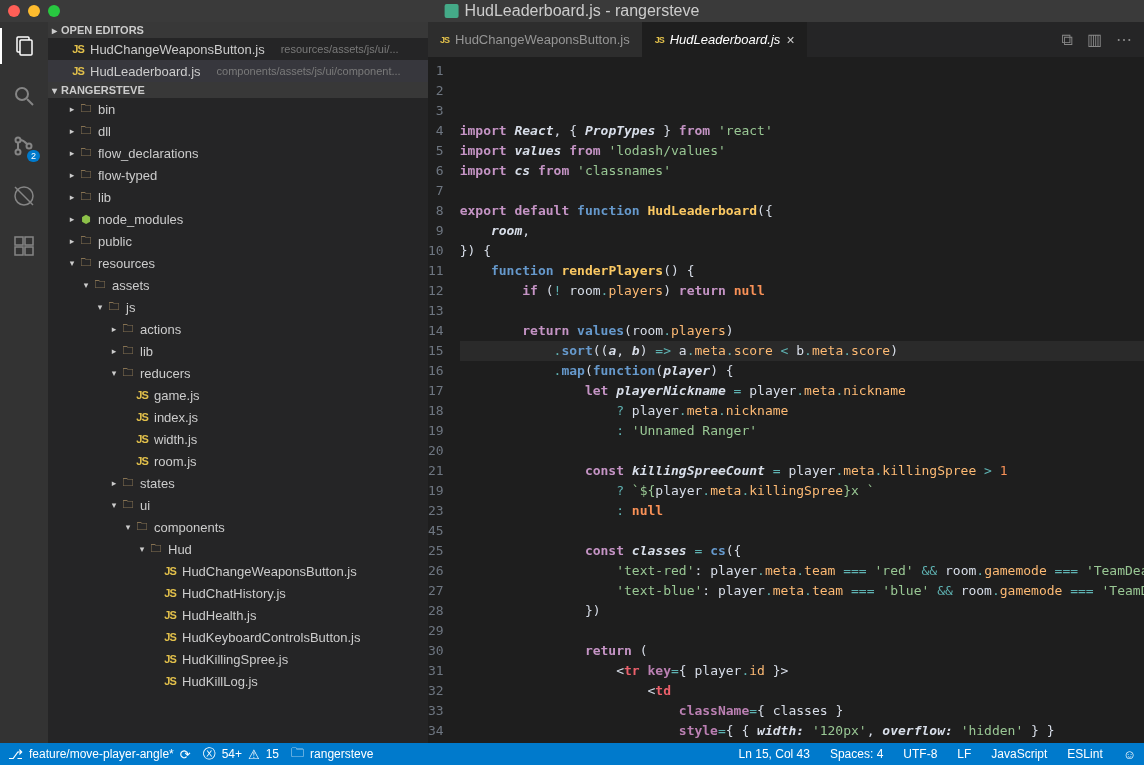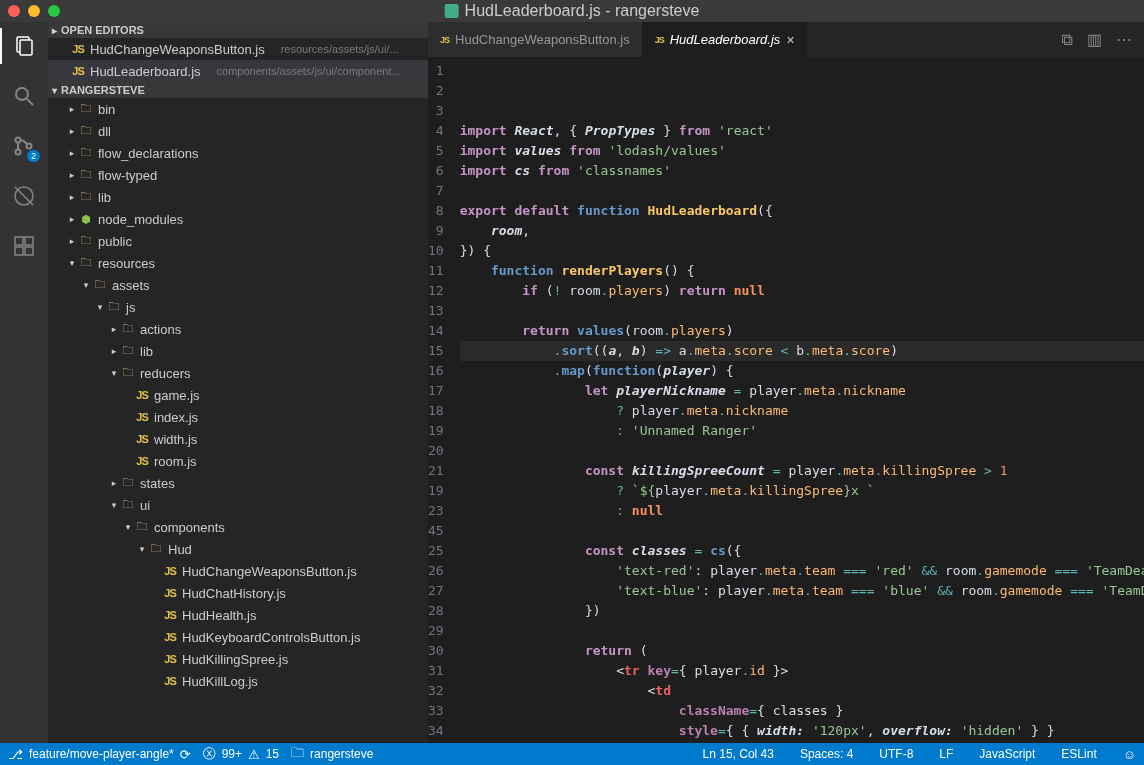--- a/index.html
+++ b/index.html
@@ -58,21 +58,21 @@
 .num { color: #f99157; }
 .pn { color: #d8dee9; }
 .op { color: #5fb3b3; }
 .prop { color: #fdba74; }
 .null { color: #f99157; font-weight: bold; }
 .attr { color: #bb80b3; font-weight: bold; }
 .tag { color: #eb606b; font-weight: bold; }
 
 .statusbar { height: 22px; background: #007acc; color: #fff; display: flex; align-items: center; font-size: 12px; padding: 0 8px; gap: 12px; }
 .statusbar .sbgroup { display: flex; align-items: center; gap: 6px; }
-.statusbar .right { margin-left: auto; display: flex; gap: 26px; }
+.statusbar .right { margin-left: auto; display: flex; gap: 20px; }
 .sbicn { font-size: 13px; }
 </style>
 </head>
 <body>
 
 <div class="titlebar">
   <div class="traffic">
     <div class="tlight tl-red"></div>
     <div class="tlight tl-yel"></div>
     <div class="tlight tl-grn"></div>
@@ -349,21 +349,21 @@
 </div>
 
 <div class="statusbar">
   <div class="sbgroup">
     <span class="sbicn">⎇</span>
     <span>feature/move-player-angle*</span>
     <span class="sbicn">⟳</span>
   </div>
   <div class="sbgroup">
     <span class="sbicn">ⓧ</span>
-      <span>99+</span>
+      <span>54+</span>
     <span class="sbicn">⚠</span>
       <span>15</span>
   </div>
   <div class="sbgroup">
     <span class="sbicn">🗀</span>
     <span>rangersteve</span>
   </div>
   <div class="right">
     <span>Ln 15, Col 43</span>
     <span>Spaces: 4</span>

